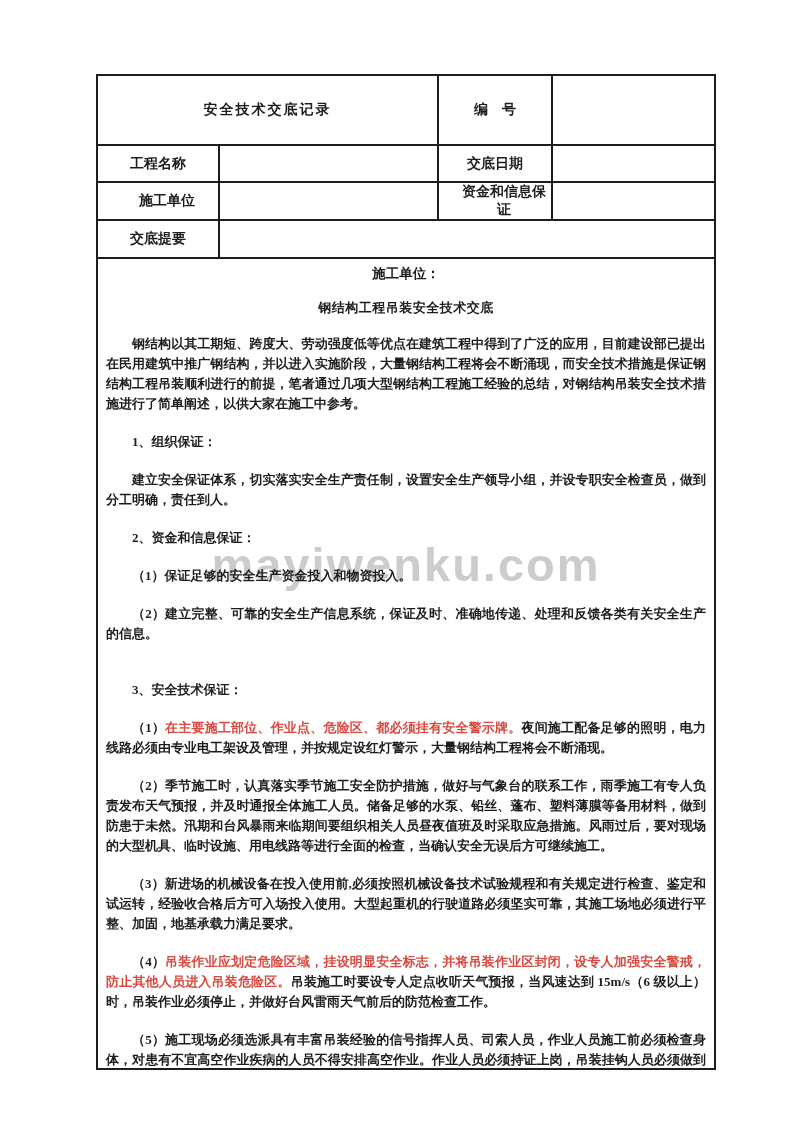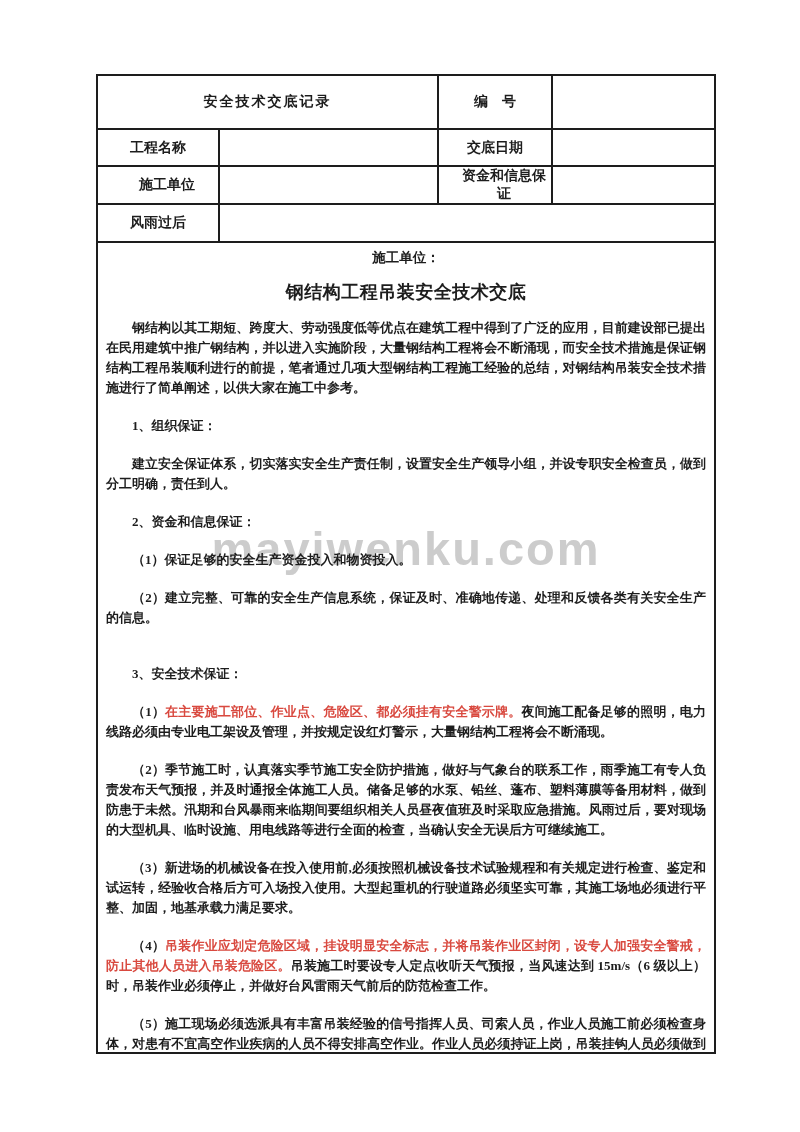--- a/index.html
+++ b/index.html
@@ -25,21 +25,21 @@
   }
   table.doc-table td{
     border:2px solid var(--ink);
     vertical-align:middle;
     font-size:14px;
     font-weight:bold;
     text-align:center;
     color:var(--ink);
   }
   td.main-title{
-    height:54px;
+    height:70px;
     font-size:23px;
     letter-spacing:2px;
     font-weight:bold;
   }
   td.lbl{height:37px;font-size:14px;margin-left:12px;}
   tr.r3 td.lbl{height:38px;padding-left:18px;}
   tr.r4 td.lbl{height:38px;}
   td.content-cell{
     vertical-align:top;
     text-align:left;
@@ -53,21 +53,21 @@
     padding:5px 8px 0 8px;
   }
   .section-label{
     font-size:13.5px;
     line-height:20px;
     position:relative;z-index:1;
   }
   .doc-title{
     text-align:center;
     font-weight:bold;
-    font-size:18px;
+    font-size:13px;
     line-height:20px;
     margin:14px 0 16px 0;
     letter-spacing:0.5px;
     position:relative;z-index:1;
   }
   .paras p{
     font-size:13px;
     line-height:20px;
     text-align:justify;
     text-indent:2em;
@@ -113,21 +113,21 @@
       <td class="lbl">交底日期</td>
       <td class="lbl"></td>
     </tr>
     <tr class="r3">
       <td class="lbl">施工单位</td>
       <td class="lbl"></td>
       <td class="lbl">资金和信息保证</td>
       <td class="lbl"></td>
     </tr>
     <tr class="r4">
-      <td class="lbl">风雨过后</td>
+      <td class="lbl">交底提要</td>
       <td class="lbl" colspan="3"></td>
     </tr>
     <tr>
       <td class="content-cell" colspan="4">
         <div class="content-clip">
           <div class="watermark">mayiwenku.com</div>
           <div class="section-label">施工单位：</div>
           <div class="doc-title">钢结构工程吊装安全技术交底</div>
           <div class="paras">
                 <p><span>钢结构以其工期短、跨度大、劳动强度低等优点在建筑工程中得到了广泛的应用，目前建设部已提出在民用建筑中推广钢结构，并以进入实施阶段，大量钢结构工程将会不断涌现，而安全技术措施是保证钢结构工程吊装顺利进行的前提，笔者通过几项大型钢结构工程施工经验的总结，对钢结构吊装安全技术措施进行了简单阐述，以供大家在施工中参考。</span></p>

